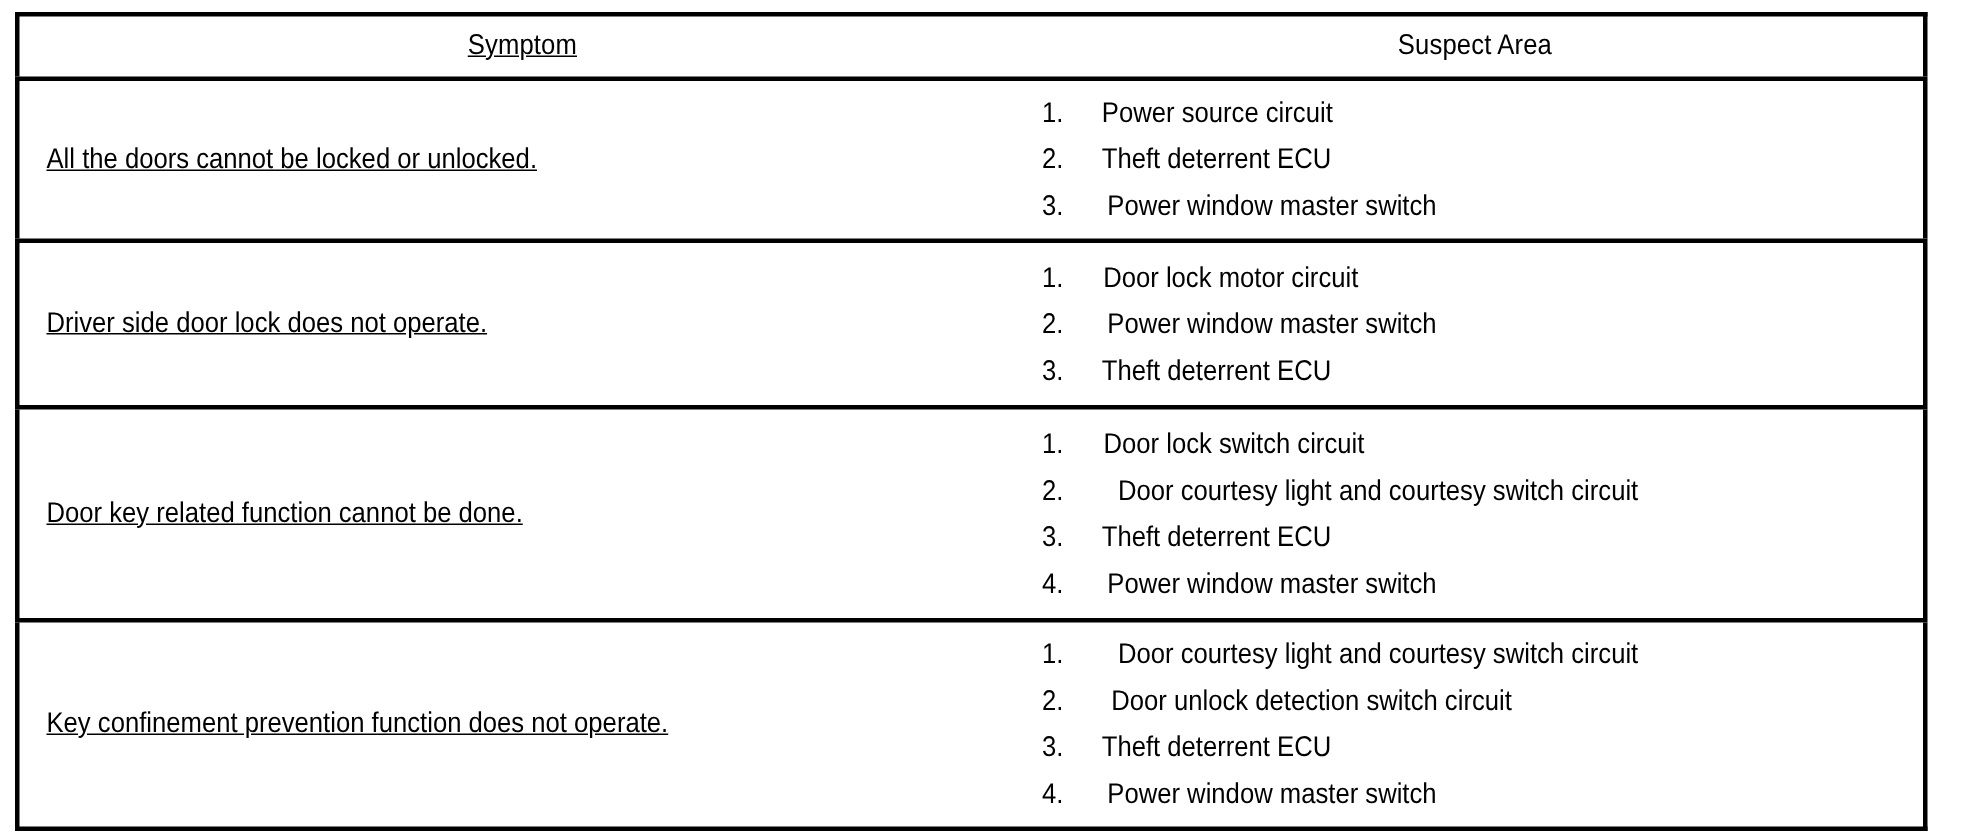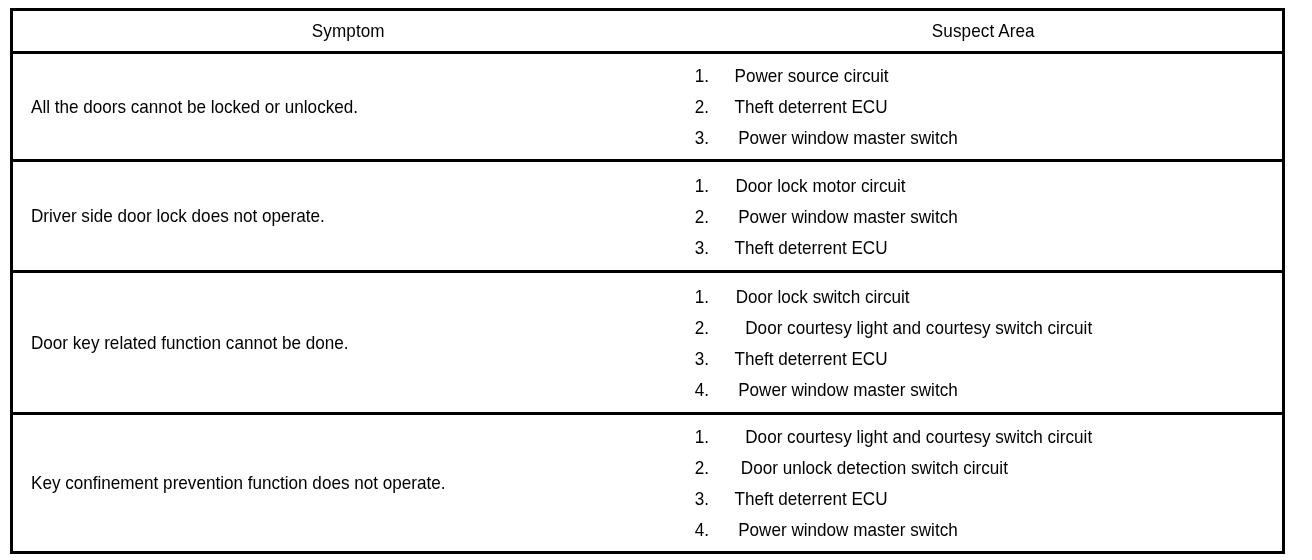--- a/index.html
+++ b/index.html
@@ -44,20 +44,21 @@
   .sym-table th {
     border: 0;
     padding: 0;
     vertical-align: middle;
     background: #ffffff;
   }
 
   
   .cell-symptom {
     border-right: 3px solid #000000;
+    text-decoration: underline;
   }
 
   
   .row-body + .row-body > td {
     border-top: 3px solid #000000;
   }
   .row-head > th {
     border-bottom: 3px solid #000000;
   }
 

